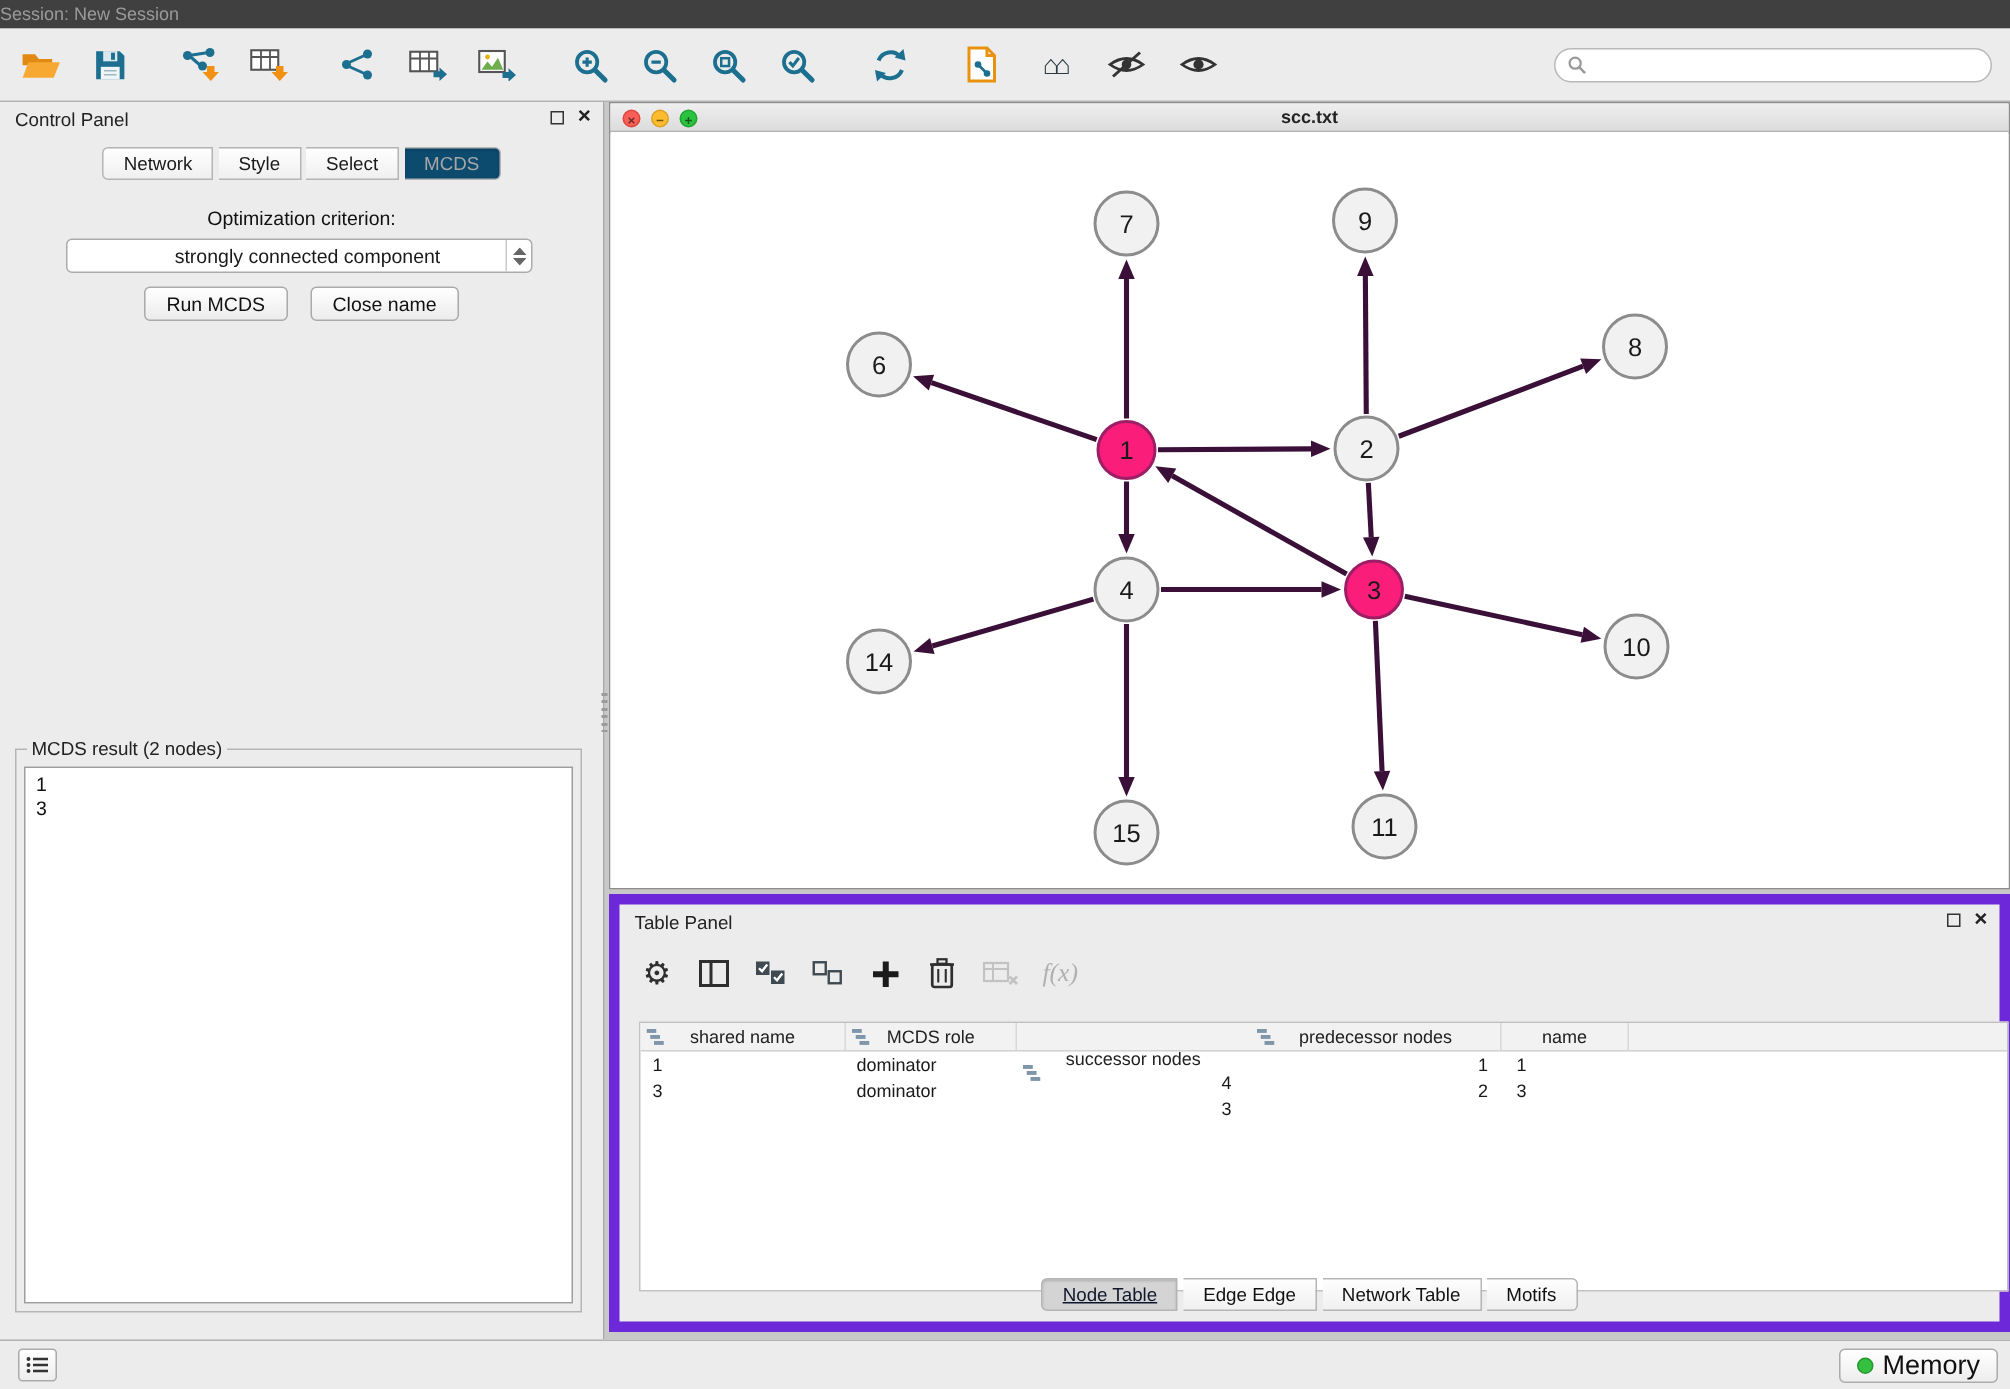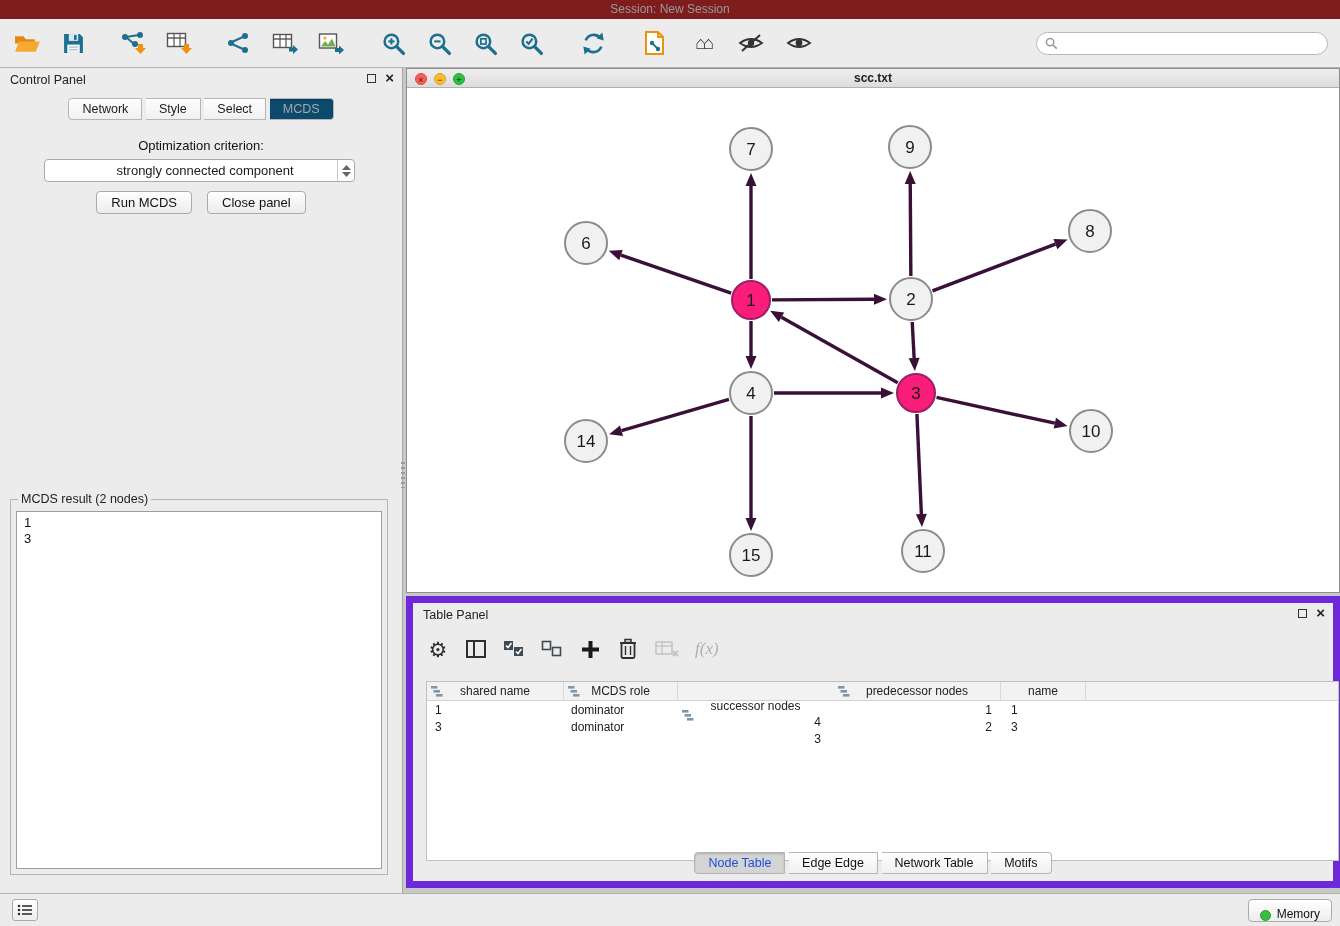--- a/index.html
+++ b/index.html
@@ -1,20 +1,20 @@
 <!DOCTYPE html>
 <html><head>
 <meta charset="utf-8">
 <style>
   * { margin:0; padding:0; box-sizing:border-box; }
   html,body { width:1340px; height:926px; }
   body { font-family:"Liberation Sans","DejaVu Sans",sans-serif; background:#c8c8c8; position:relative; overflow:hidden; font-size:13px; color:#1a1a1a; }
 
   
-  .titlebar { position:absolute; top:0; left:0; right:0; height:19px; background:#7f1d1d; text-align:center; font-size:12px; color:#9a9a9a; line-height:19px; }
+  .titlebar { position:absolute; top:0; left:0; right:0; height:19px; background:#404040; text-align:left; font-size:12px; color:#9a9a9a; line-height:19px; }
 
   
   .toolbar { position:absolute; top:19px; left:0; right:0; height:49px; background:#ececec; border-bottom:1px solid #b4b4b4; display:flex; align-items:center; }
   .tbicon { width:34px; height:34px; display:flex; align-items:center; justify-content:center; flex:0 0 auto; }
   .houses { font-size:18px; color:#2b3a42; letter-spacing:-3px; line-height:1; }
   .searchbox { margin-left:auto; margin-right:12px; width:292px; height:23px; background:#fff; border:1px solid #b9b9b9; border-radius:12px; display:flex; align-items:center; padding:0 8px; }
   .searchbox input { border:none; outline:none; flex:1; font-size:12px; background:transparent; font-family:inherit; }
 
   
   .content { position:absolute; top:68px; bottom:33px; left:0; right:0; background:#c8c8c8; }
@@ -75,26 +75,26 @@
   .c1 { width:114px; padding-left:7px; }
   .c2 { width:156px; text-align:right; padding-right:13px;margin-top:24px; }
   .c3 { width:167px; text-align:right; padding-right:9px; }
   .c4 { width:85px; padding-left:10px; }
   .cf { flex:1; }
 
   .tp-tabs { position:absolute; bottom:7px; left:0; right:0; text-align:center; }
   .tp-tab { display:inline-block; padding:3px 13px; font-size:12.5px; background:linear-gradient(#fefefe,#f0f0f0); border:1px solid #b5b5b5; border-left:none; color:#111; }
   .tp-tab:first-child { border-left:1px solid #b5b5b5; border-radius:4px 0 0 4px; }
   .tp-tab:last-child { border-radius:0 4px 4px 0; }
-  .tp-tab.active { background:#d4d4d4; color:#1d4ed8; box-shadow:inset 0 1px 2px rgba(0,0,0,.18); }
+  .tp-tab.active { background:#d4d4d4; color:#0f172a; box-shadow:inset 0 1px 2px rgba(0,0,0,.18);text-decoration:underline; }
 
   
   .statusbar { position:absolute; bottom:0; left:0; right:0; height:33px; background:#ececec; border-top:1px solid #b3b3b3; }
   .list-btn { position:absolute; left:12px; top:5px; width:26px; height:22px; border:1px solid #ababab; border-radius:3px; background:linear-gradient(#fff,#ededed); display:flex; align-items:center; justify-content:center; }
-  .memory-btn { position:absolute; right:8px; top:5px; height:23px; border:1px solid #ababab; border-radius:4px; background:linear-gradient(#fff,#ededed); display:flex; align-items:flex-end; gap:6px; padding:0 11px; font-size:12px; color:#111; }
+  .memory-btn { position:absolute; right:8px; top:5px; height:23px; border:1px solid #ababab; border-radius:4px; background:linear-gradient(#fff,#ededed); display:flex; align-items:center; gap:6px; padding:0 11px; font-size:18px; color:#111; }
   .mem-dot { width:11px; height:11px; border-radius:50%; background:#35c13f; border:1px solid #26992f; }
 
   .splitter-dots { position:absolute; left:401px; top:462px; width:4px; height:26px; background:repeating-linear-gradient(#9a9a9a 0 2px, transparent 2px 5px); }
 </style>
 </head>
 <body>
 
 <div class="titlebar">
   <span>Session: New Session</span>
 </div>
@@ -256,21 +256,21 @@
         <svg width="9" height="5" viewBox="0 0 9 5">
             <polygon points="4.5,0 9,5 0,5" fill="#666"></polygon>
           </svg>
         <svg width="9" height="5" viewBox="0 0 9 5">
             <polygon points="0,0 9,0 4.5,5" fill="#666"></polygon>
           </svg>
       </span>
     </div>
     <div class="cp-buttons">
       <button class="cp-btn">Run MCDS</button>
-      <button class="cp-btn">Close panel</button>
+      <button class="cp-btn">Close name</button>
     </div>
     <fieldset class="result-group">
       <legend>MCDS result (2 nodes)</legend>
       <div class="result-box">
         <div class="result-line">1</div>
         <div class="result-line">3</div>
       </div>
     </fieldset>
   </div>
 

